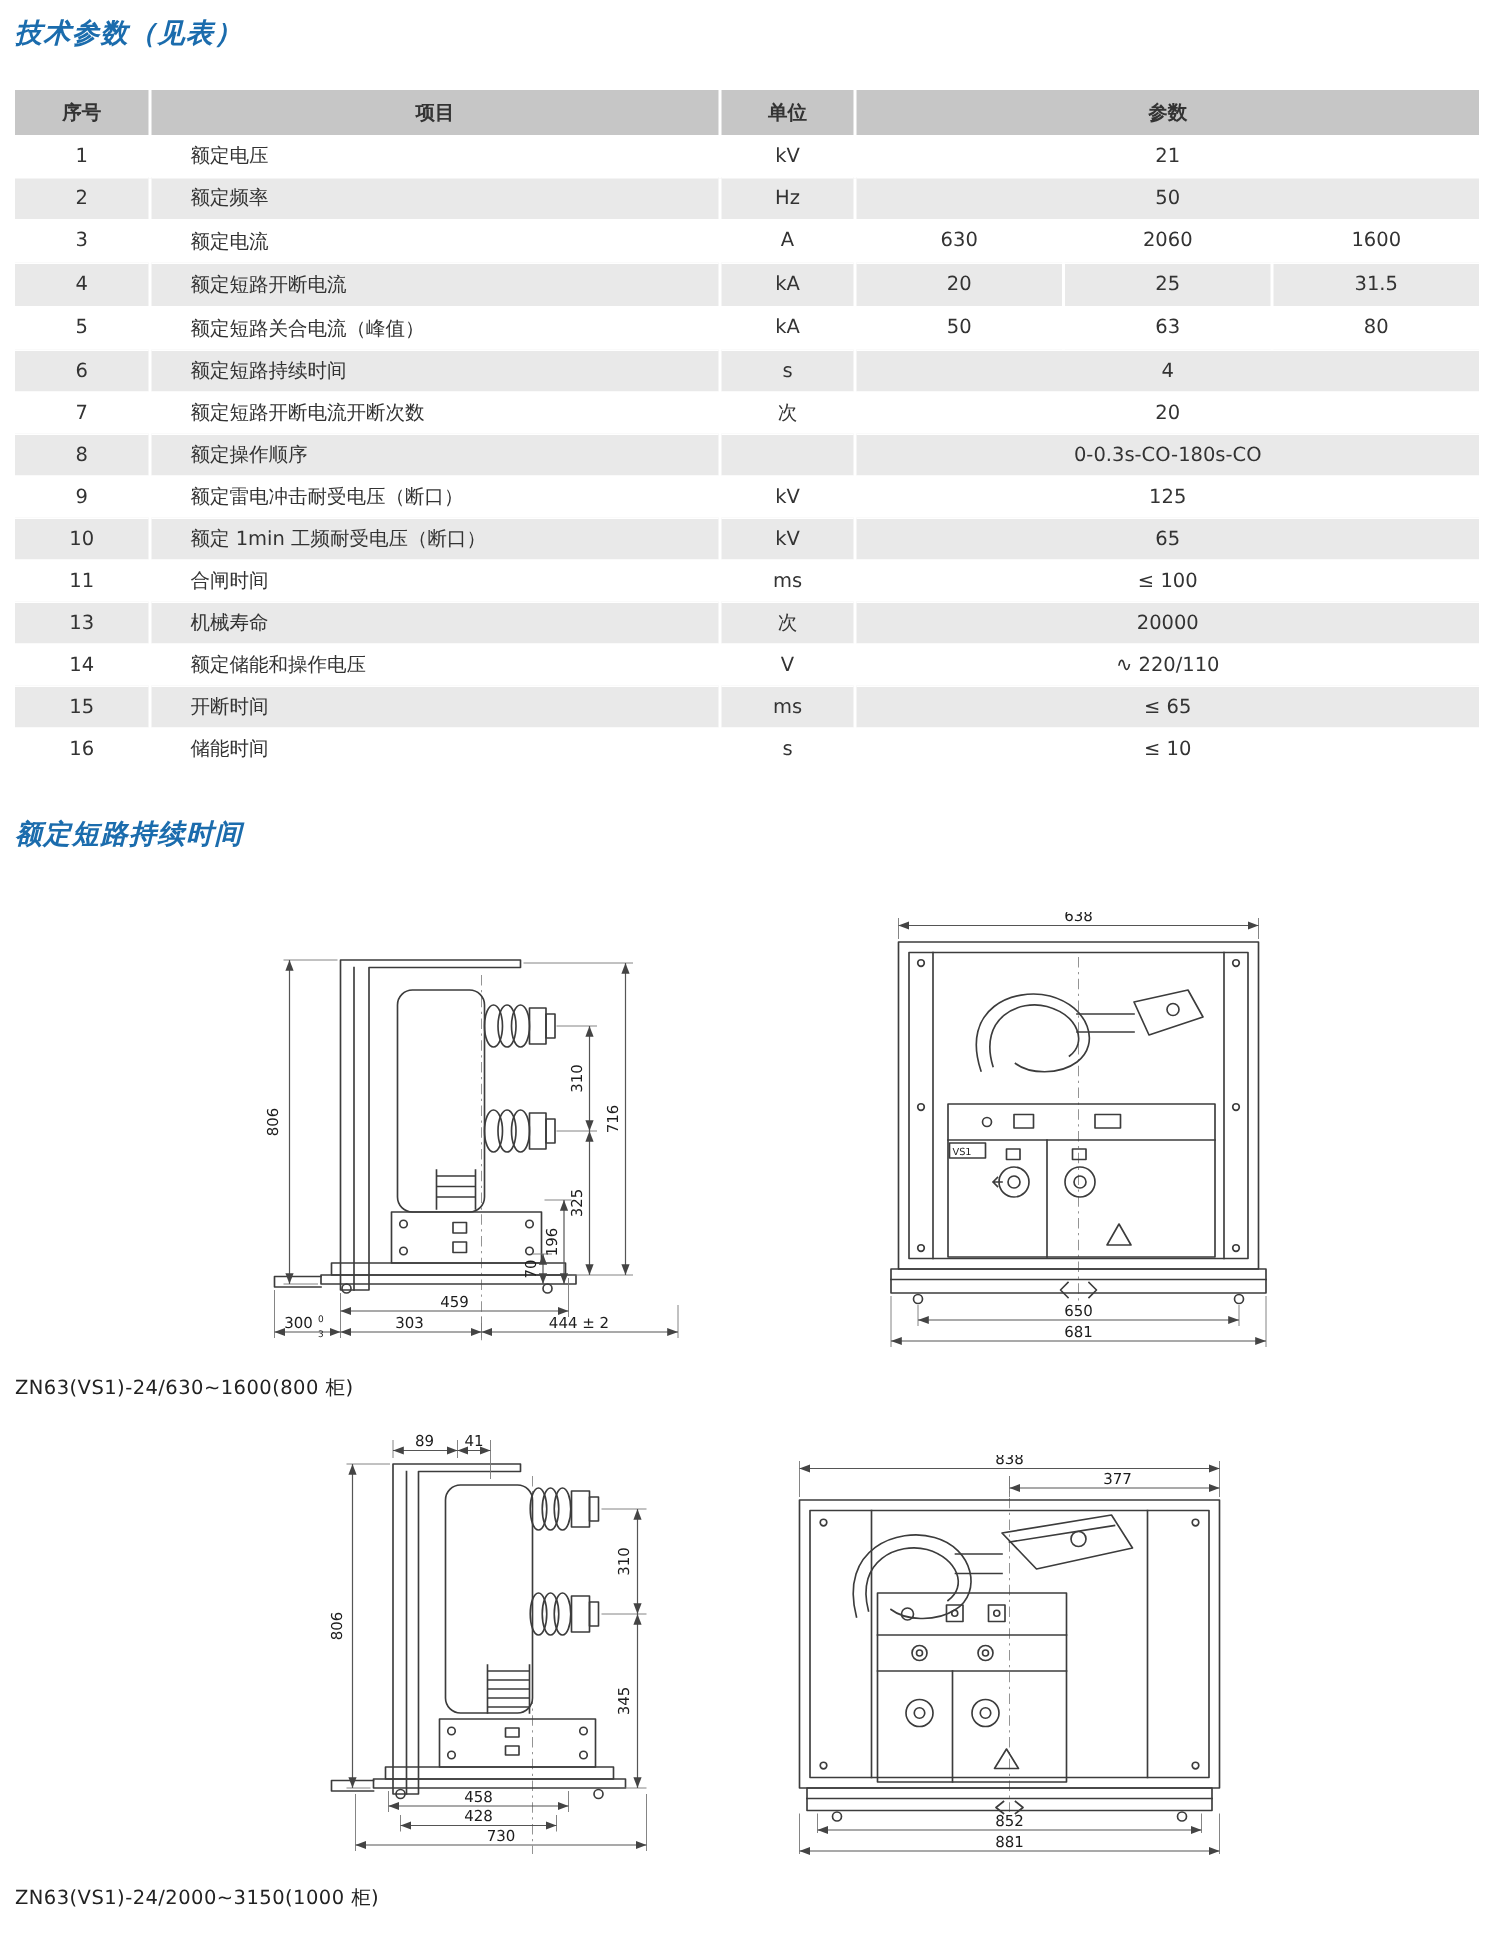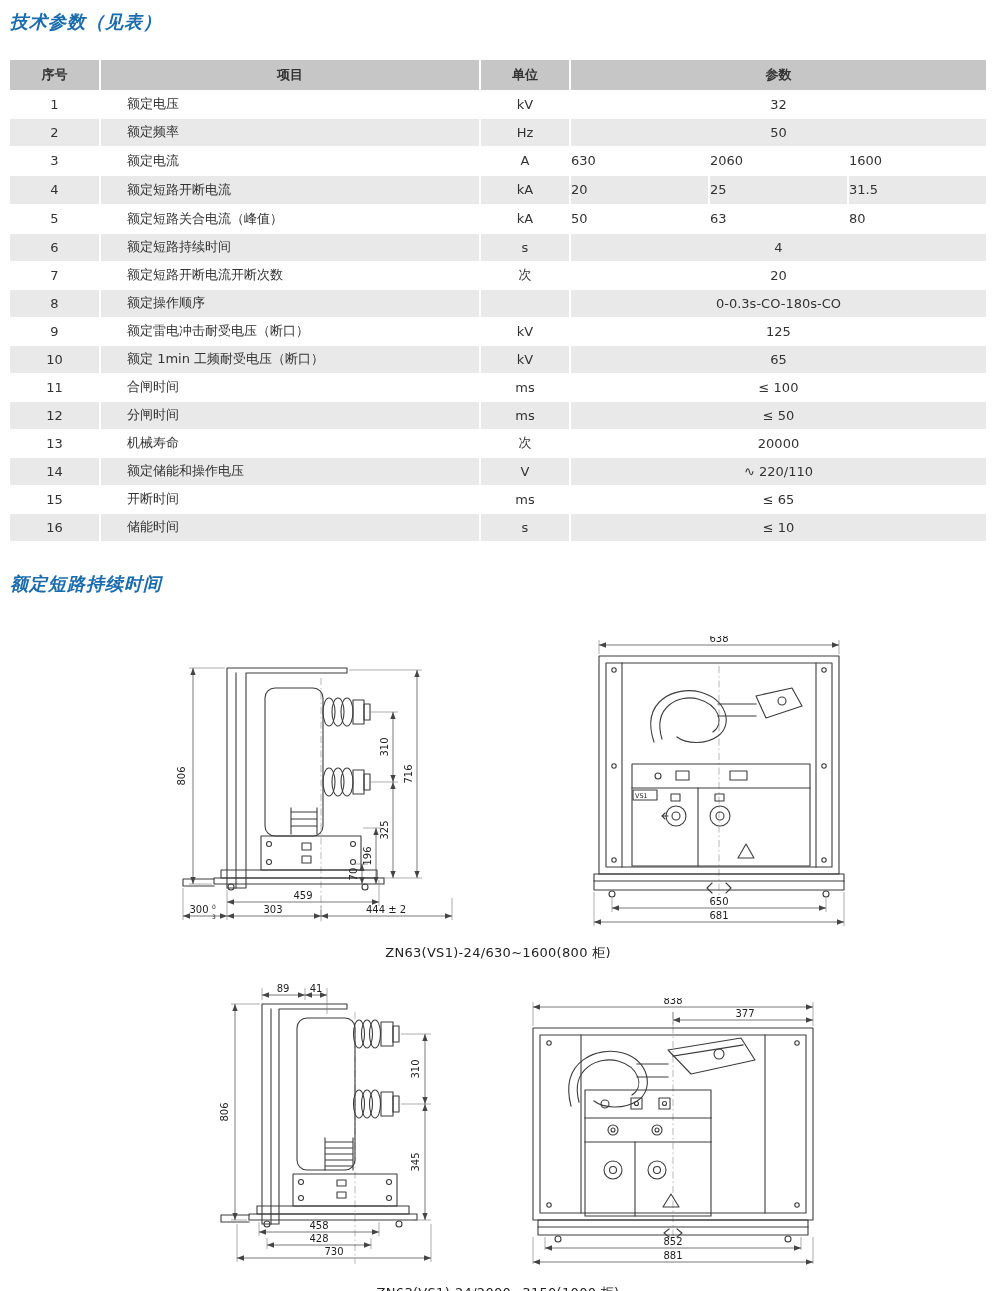--- a/index.html
+++ b/index.html
@@ -18,28 +18,28 @@
   table.specs thead th { background:#c6c6c6; height:30px; font-weight:bold;
     text-align:center; border-right:2px solid #fff; border-bottom:1px solid #fff; }
   table.specs thead th:last-child { border-right:none; }
   table.specs tbody td { height:28px; text-align:center;
     border-right:2px solid #fff; border-bottom:1px solid #fff; }
   table.specs tbody td:last-child { border-right:none; }
   table.specs tbody tr:nth-child(even) { background:#e9e9e9; }
   td.c-item { text-align:left !important; padding-left:26px;margin-top:32px; }
   td.c-param { padding:0; }
   .triple { display:flex; width:100%; }
-  .triple span { flex:1; text-align:left; border-left:2px solid #fff; line-height:28px; }
+  .triple span { flex:1; text-align:center; border-left:2px solid #fff; line-height:28px; }
   .triple span:first-child { border-left:none; }
 
   .figures { margin-top:6px; }
   .fig-row { display:flex; justify-content:center; align-items:flex-end; }
   .fig-row.first { gap:130px; margin-top:40px; padding-left:26px; }
   .fig-row.second { gap:56px; margin-top:22px; padding-left:34px; }
-  .fig-caption { text-align:center; font-size:13px; color:#222; margin-top:16px; letter-spacing:0.3px; }
+  .fig-caption { text-align:left; font-size:13px; color:#222; margin-top:16px; letter-spacing:0.3px; }
 
   svg .d { stroke:#3c3c3c; fill:none; stroke-width:1.1; stroke-linejoin:round; stroke-linecap:square; }
   svg .dim { stroke:#555; fill:none; stroke-width:0.8; }
   svg .tick { stroke:#777; stroke-width:0.6; }
   svg .cl { stroke:#888; stroke-width:0.6; stroke-dasharray:7 3 1.5 3; }
   svg .dimtext { font-size:10px; fill:#1d1d1d; font-family:"DejaVu Sans",sans-serif; }
   svg .tiny { font-size:6px; }
   svg .paneltext { font-size:6.5px; fill:#1d1d1d; font-family:"DejaVu Sans",sans-serif; }
 </style>
 </head>
@@ -62,21 +62,21 @@
         <th>项目</th>
         <th>单位</th>
         <th>参数</th>
       </tr>
     </thead>
     <tbody>
       <tr>
         <td>1</td>
         <td class="c-item">额定电压</td>
         <td>kV</td>
-        <td class="c-param">32</td>
+        <td class="c-param">21</td>
       </tr>
       <tr>
         <td>2</td>
         <td class="c-item">额定频率</td>
         <td>Hz</td>
         <td class="c-param">50</td>
       </tr>
       <tr>
         <td>3</td>
         <td class="c-item">额定电流</td>
@@ -141,26 +141,20 @@
         <td>10</td>
         <td class="c-item">额定 1min 工频耐受电压（断口）</td>
         <td>kV</td>
         <td class="c-param">65</td>
       </tr>
       <tr>
         <td>11</td>
         <td class="c-item">合闸时间</td>
         <td>ms</td>
         <td class="c-param">≤ 100</td>
-      </tr>
-      <tr>
-        <td>12</td>
-        <td class="c-item">分闸时间</td>
-        <td>ms</td>
-        <td class="c-param">≤ 50</td>
       </tr>
       <tr>
         <td>13</td>
         <td class="c-item">机械寿命</td>
         <td>次</td>
         <td class="c-param">20000</td>
       </tr>
       <tr>
         <td>14</td>
         <td class="c-item">额定储能和操作电压</td>

